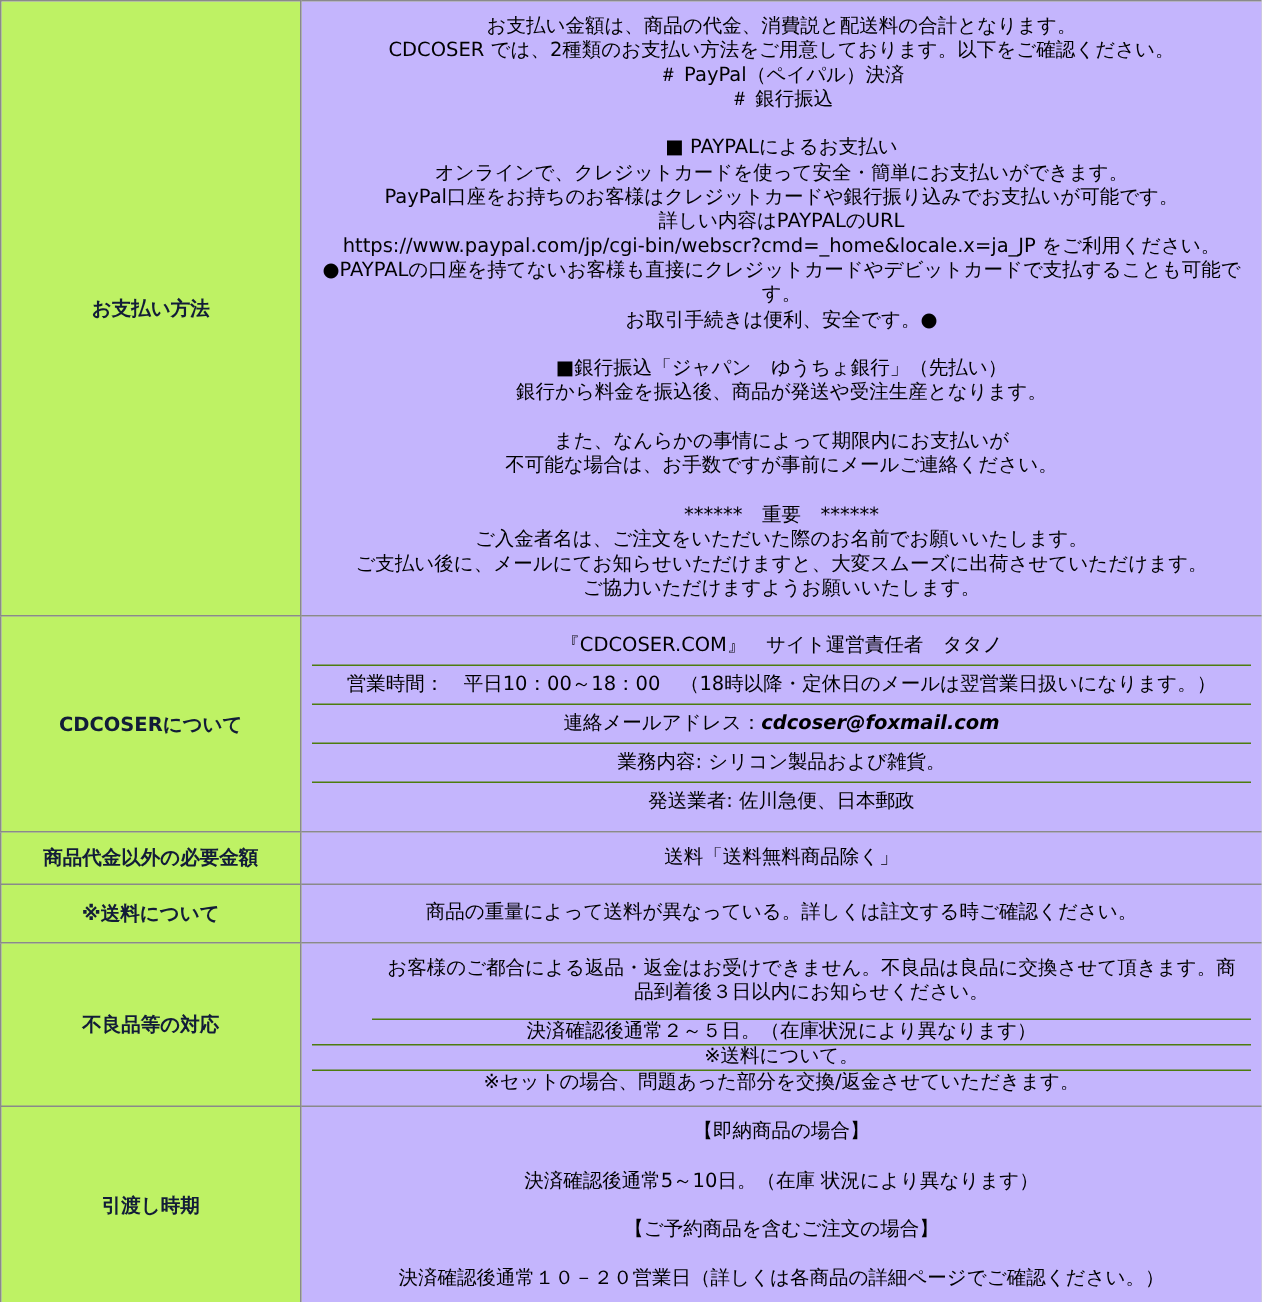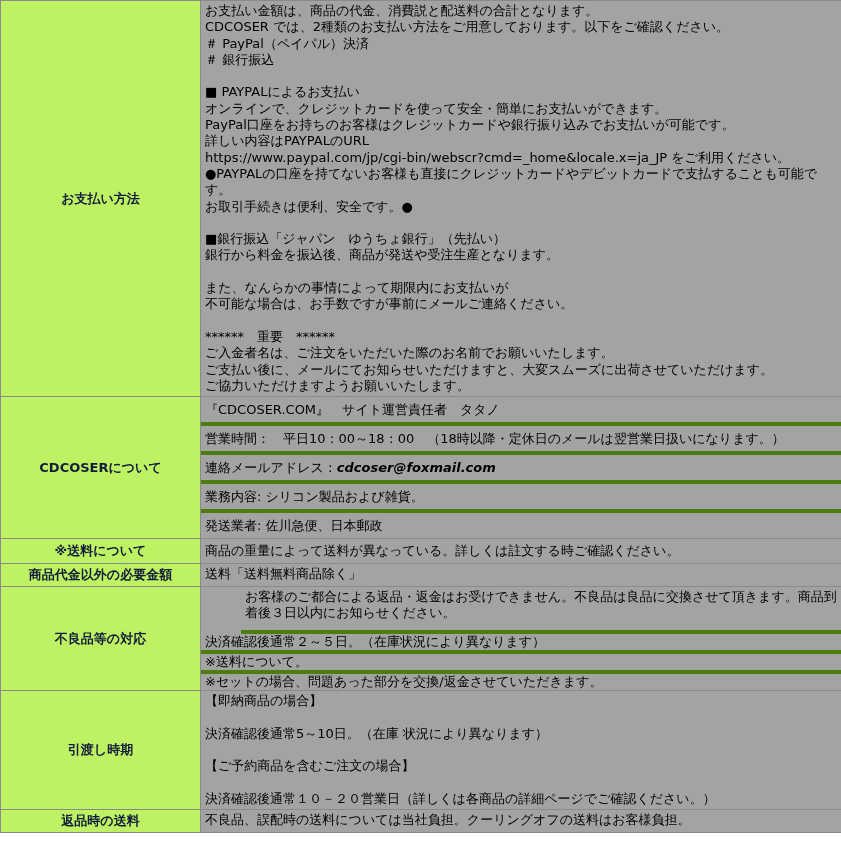--- a/index.html
+++ b/index.html
@@ -24,33 +24,34 @@
   }
   th {
     background:#bef264;
     font-weight:bold;
     text-align:center;
     color:#121c38;
     font-size:13px;
     padding:2px;
   }
   td {
-    background:#a3a3a3;
+    background:#c4b5fd;
     vertical-align:top;
-    padding:0;
+    padding:7px;
+    text-align:center;
   }
   .pre {
     white-space:pre-wrap;
     line-height:16.3px;
     padding:2px 4px;
   }
   .subrow {
     padding:5px 4px 4px 4px;
     line-height:16px;
-    border-bottom:4px solid #4d7c0f;
+    border-bottom:1px solid #4d7c0f;
     white-space:pre-wrap;
   }
   td > .subrow:last-child { border-bottom:none; }
   .subrow.defect-first { padding:2px 4px 9px 4px;margin-left:40px; }
   .subrow.tight { padding:0 4px 1px 4px; line-height:15px; }
   .pad { padding:4px 4px; line-height:16px; white-space:pre-wrap; }
   .pad-sm { padding:2px 4px; line-height:16px; white-space:pre-wrap; }
   .bold { font-weight:bold;font-style:italic; }
 </style>
 </head>
@@ -98,30 +99,30 @@
         <td>
           <div class="subrow">『CDCOSER.COM』　サイト運営責任者　タタノ</div>
           <div class="subrow">営業時間：　平日10：00～18：00　（18時以降・定休日のメールは翌営業日扱いになります。）</div>
           <div class="subrow"><span>連絡メールアドレス：</span><span class="bold">cdcoser@foxmail.com</span></div>
           <div class="subrow">業務内容: シリコン製品および雑貨。</div>
           <div class="subrow">発送業者: 佐川急便、日本郵政</div>
         </td>
       </tr>
 
       <tr>
-        <th>※送料について</th>
+        <th>商品代金以外の必要金額</th>
         <td>
-          <div class="pad">商品の重量によって送料が異なっている。詳しくは註文する時ご確認ください。</div>
+          <div class="pad-sm">送料「送料無料商品除く」</div>
         </td>
       </tr>
 
       <tr>
-        <th>商品代金以外の必要金額</th>
+        <th>※送料について</th>
         <td>
-          <div class="pad-sm">送料「送料無料商品除く」</div>
+          <div class="pad">商品の重量によって送料が異なっている。詳しくは註文する時ご確認ください。</div>
         </td>
       </tr>
 
       <tr>
         <th>不良品等の対応</th>
         <td>
           <div class="subrow defect-first">お客様のご都合による返品・返金はお受けできません。不良品は良品に交換させて頂きます。商品到着後３日以内にお知らせください。</div>
           <div class="subrow tight">決済確認後通常２～５日。（在庫状況により異なります）</div>
           <div class="subrow tight">※送料について。</div>
           <div class="subrow tight">※セットの場合、問題あった部分を交換/返金させていただきます。</div>

